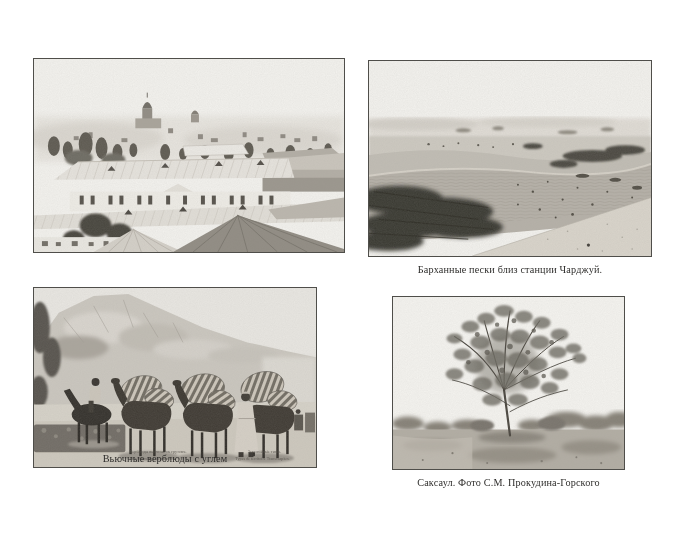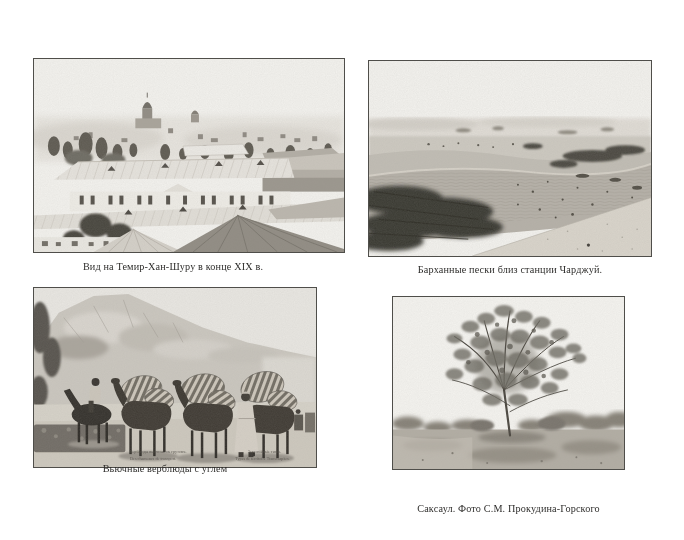--- a/index.html
+++ b/index.html
@@ -168,23 +168,20 @@
           <line x1="205" y1="158" x2="185" y2="195"></line>
         <line x1="205" y1="158" x2="215" y2="195"></line>
           <line x1="205" y1="158" x2="245" y2="195"></line>
         <line x1="205" y1="158" x2="275" y2="195"></line>
           <line x1="205" y1="158" x2="305" y2="195"></line>
       </g>
       <polygon points="236,152 312,140 312,160 244,162" fill="#bcb7ae"></polygon>
       <rect width="312" height="195" filter="url(#grain)" opacity="0.16"></rect>
     </svg>
   </figure>
-  <div class="caption" style="left:23px; top:261px; width:300px;">
-    <div>Вид на Темир-Хан-Шуру в конце XIX в.</div>
-  </div>
 
   <figure class="photo" style="left:368px; top:60px; width:284px; height:197px;">
     <svg width="282" height="195" viewBox="0 0 284 197" preserveAspectRatio="none">
       <rect width="284" height="197" fill="#f8f7f3"></rect>
       <rect x="0" y="58" width="284" height="24" fill="#e3dfd8" filter="url(#b2)"></rect>
       <ellipse cx="50" cy="64" rx="60" ry="6" fill="#d6d2ca" filter="url(#b2)"></ellipse>
       <ellipse cx="180" cy="62" rx="70" ry="5" fill="#d9d5cd" filter="url(#b2)"></ellipse>
       <g fill="#8b867c" filter="url(#b1)">
         <ellipse cx="95" cy="70" rx="8" ry="2"></ellipse>
           <ellipse cx="130" cy="68" rx="6" ry="2"></ellipse>
@@ -362,21 +359,21 @@
       </g>
       <g class="imprint-text" font-family="Liberation Serif, serif" font-size="4.2" fill="#4a463f" text-anchor="middle" filter="url(#b05)">
         <text x="125" y="167">Верблюды вьючные съ грузомъ.</text>
         <text x="232" y="167">Закаспійскіе типы.</text>
         <text x="120" y="174">Des chameaux de transport.</text>
         <text x="230" y="174">Types de territoire Transcaspien.</text>
       </g>
       <rect width="284" height="181" filter="url(#grain)" opacity="0.16"></rect>
     </svg>
   </figure>
-  <div class="caption" style="left:23px; top:463px; width:284px;text-align:center;">
+  <div class="caption" style="left:23px; top:453px; width:284px;text-align:center;">
     <div>Вьючные верблюды с углем</div>
   </div>
 
   <figure class="photo" style="left:392px; top:296px; width:233px; height:174px;">
     <svg width="231" height="172" viewBox="0 0 233 174" preserveAspectRatio="none">
       <rect width="233" height="174" fill="#f8f7f3"></rect>
       <g fill="#847f75" filter="url(#b2)">
         <ellipse cx="15" cy="128" rx="16" ry="7"></ellipse>
           <ellipse cx="45" cy="132" rx="14" ry="6"></ellipse>
         <ellipse cx="75" cy="130" rx="16" ry="6"></ellipse>
@@ -456,17 +453,17 @@
           <circle cx="134" cy="76" r="2.6"></circle>
           <circle cx="152" cy="80" r="2.3"></circle>
       </g>
       <g fill="#77726a" filter="url(#b1)">
         <ellipse cx="160" cy="128" rx="14" ry="7"></ellipse>
           <ellipse cx="90" cy="130" rx="12" ry="6"></ellipse>
       </g>
       <rect width="233" height="174" filter="url(#grain)" opacity="0.15"></rect>
     </svg>
   </figure>
-  <div class="caption" style="left:392px; top:477px; width:233px;margin-top:26px;">
+  <div class="caption" style="left:392px; top:477px; width:233px;">
     <div>Саксаул. Фото С.М. Прокудина-Горского</div>
   </div>
 
 </div>
 
 </body></html>

